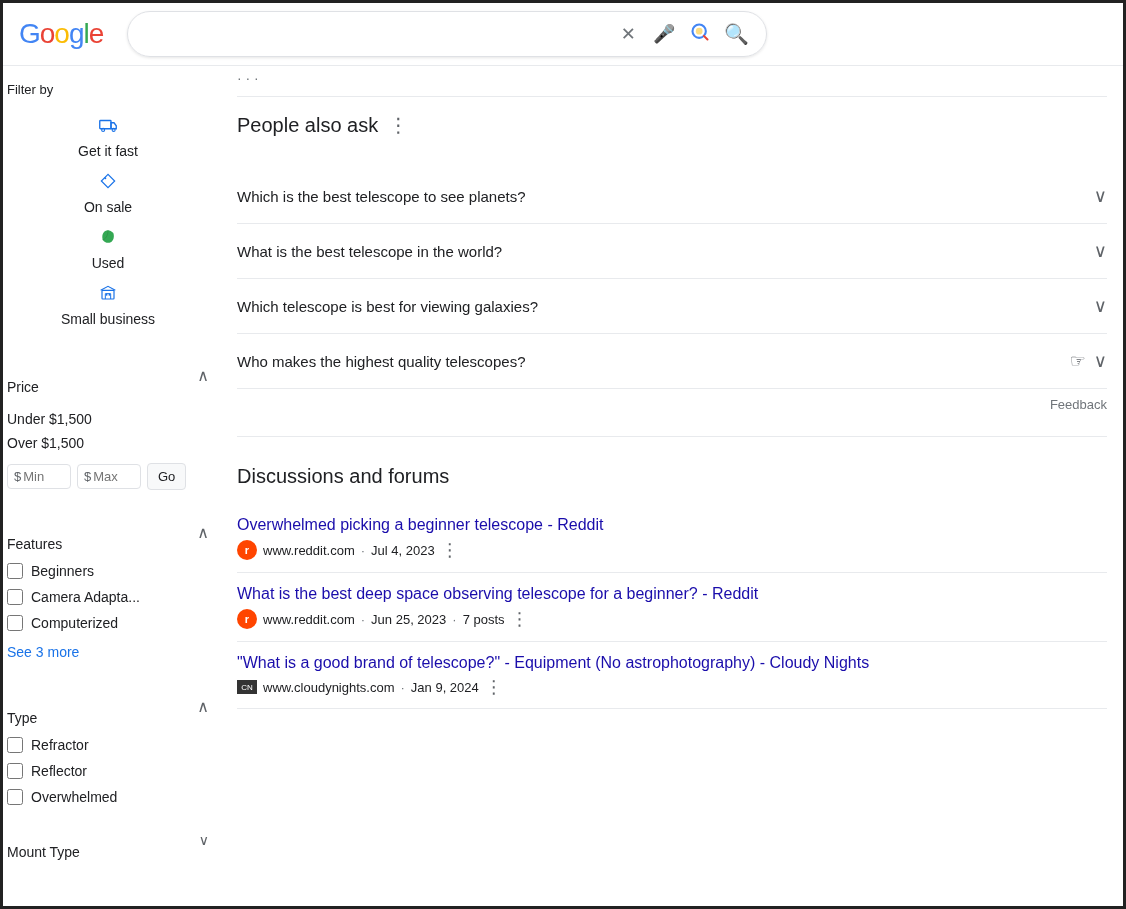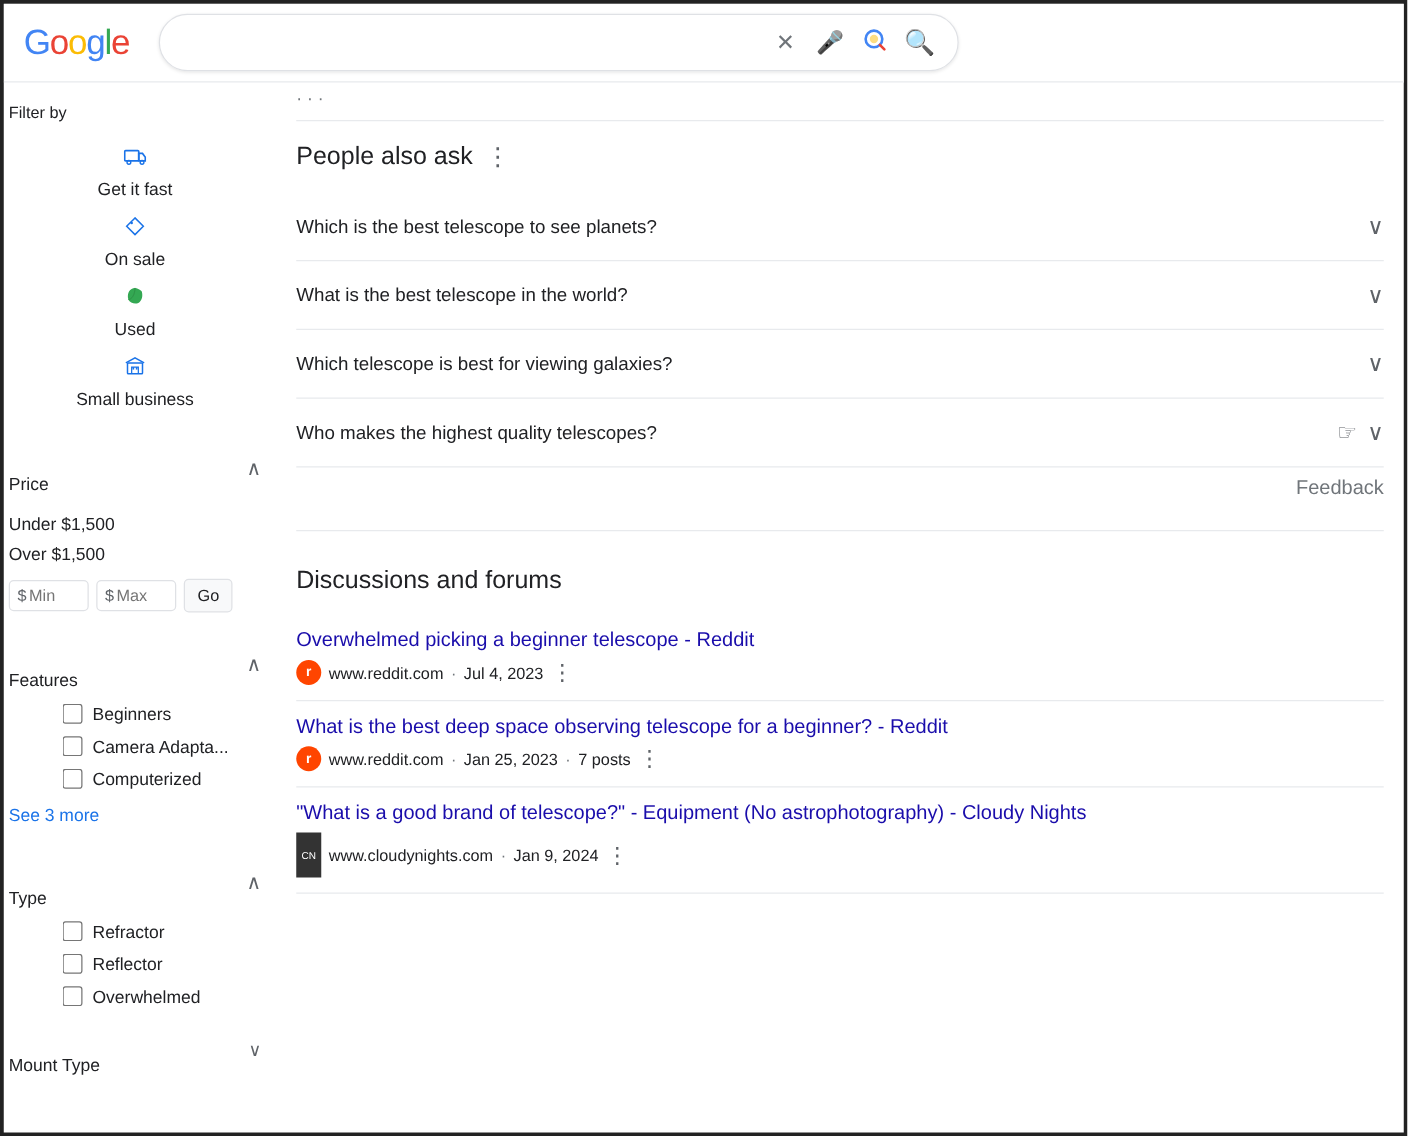--- a/index.html
+++ b/index.html
@@ -43,52 +43,52 @@
     .chevron { font-size: 16px; color: #5f6368; }
     
     .price-options { margin-top: 6px; }
     .price-option { font-size: 14px; color: #202124; padding: 4px 0; cursor: pointer; }
     .price-inputs { display: flex; align-items: center; gap: 6px; margin-top: 8px; }
     .price-input { display: flex; align-items: center; border: 1px solid #dfe1e5; border-radius: 4px; padding: 4px 6px; width: 64px; }
     .price-input span { color: #5f6368; font-size: 13px; margin-right: 2px; }
     .price-input input { border: none; outline: none; width: 38px; font-size: 13px; }
     .go-btn { background: #f8f9fa; border: 1px solid #dfe1e5; border-radius: 4px; padding: 5px 10px; cursor: pointer; font-size: 13px; color: #202124; }
     
-    .checkbox-item { display: flex; align-items: center; gap: 8px; padding: 5px 0; cursor: pointer; margin-left: 43px; }
+    .checkbox-item { display: flex; align-items: center; gap: 8px; padding: 5px 0; cursor: pointer; }
     .checkbox-item input[type="checkbox"] { width: 16px; height: 16px; cursor: pointer; }
     .checkbox-label { font-size: 14px; color: #202124; }
     
     .see-more { color: #1a73e8; font-size: 14px; cursor: pointer; padding: 4px 0; margin-top: 4px; }
     
     
     .main { flex: 1; padding: 0 16px 16px 24px; overflow: hidden; }
     
     
-    .section-header { display: flex; align-items: center; gap: 10px; margin-bottom: 16px; }
+    .section-header { display: flex; align-items: center; gap: 10px; margin-bottom: 32px; }
     .section-title { font-size: 20px; font-weight: 400; color: #202124; }
     .more-icon { color: #5f6368; font-size: 20px; cursor: pointer; }
     
     .faq-item { border-bottom: 1px solid #e8eaed; padding: 16px 0; display: flex; align-items: center; justify-content: space-between; cursor: pointer; }
     .faq-question { font-size: 15px; color: #202124; }
     .faq-chevron { color: #5f6368; font-size: 18px; }
     
     .feedback-row { display: flex; justify-content: flex-end; padding: 8px 0; margin-bottom: 16px; }
-    .feedback-text { font-size: 16px; color: #70757a; cursor: pointer; }
+    .feedback-text { font-size: 13px; color: #70757a; cursor: pointer; }
     
     
     .discussions-title { font-size: 20px; font-weight: 400; color: #202124; margin-bottom: 16px; border-top: 1px solid #e8eaed; padding-top: 28px; }
     
     .discussion-item { padding: 12px 0; border-bottom: 1px solid #e8eaed; }
     .discussion-link { color: #1a0dab; font-size: 16px; text-decoration: none; display: block; margin-bottom: 6px; }
     .discussion-meta { display: flex; align-items: center; gap: 6px; }
     .reddit-icon { width: 20px; height: 20px; border-radius: 50%; background: #ff4500; display: flex; align-items: center; justify-content: center; color: white; font-size: 11px; font-weight: bold; flex-shrink: 0; }
     .meta-text { font-size: 13px; color: #202124; }
     .meta-dot { color: #70757a; font-size: 13px; }
     .meta-more { color: #5f6368; cursor: pointer; font-size: 18px; line-height: 1; }
-    .cloudy-icon { width: 20px; height: 36px; background: #333; display: flex; align-items: center; justify-content: center; color: white; font-size: 8px; flex-shrink: 0; }
+    .cloudy-icon { width: 20px; height: 14px; background: #333; display: flex; align-items: center; justify-content: center; color: white; font-size: 8px; flex-shrink: 0; }
     
     
     .mount-section { margin-top: 4px; }
   </style>
 </head>
 <body>
 
 <div class="outer-border">
 
   <div class="header">
@@ -299,21 +299,21 @@
             <span class="meta-more">⋮</span>
           </div>
         </div>
 
         <div class="discussion-item">
           <a href="#" class="discussion-link">What is the best deep space observing telescope for a beginner? - Reddit</a>
           <div class="discussion-meta">
             <div class="reddit-icon">r</div>
             <span class="meta-text">www.reddit.com</span>
             <span class="meta-dot">·</span>
-            <span class="meta-text">Jan 25, 2023</span>
+            <span class="meta-text">Jun 25, 2023</span>
             <span class="meta-dot">·</span>
             <span class="meta-text">7 posts</span>
             <span class="meta-more">⋮</span>
           </div>
         </div>
 
         <div class="discussion-item">
           <a href="#" class="discussion-link">"What is a good brand of telescope?" - Equipment (No astrophotography) - Cloudy Nights</a>
           <div class="discussion-meta">
             <div class="cloudy-icon">CN</div>

